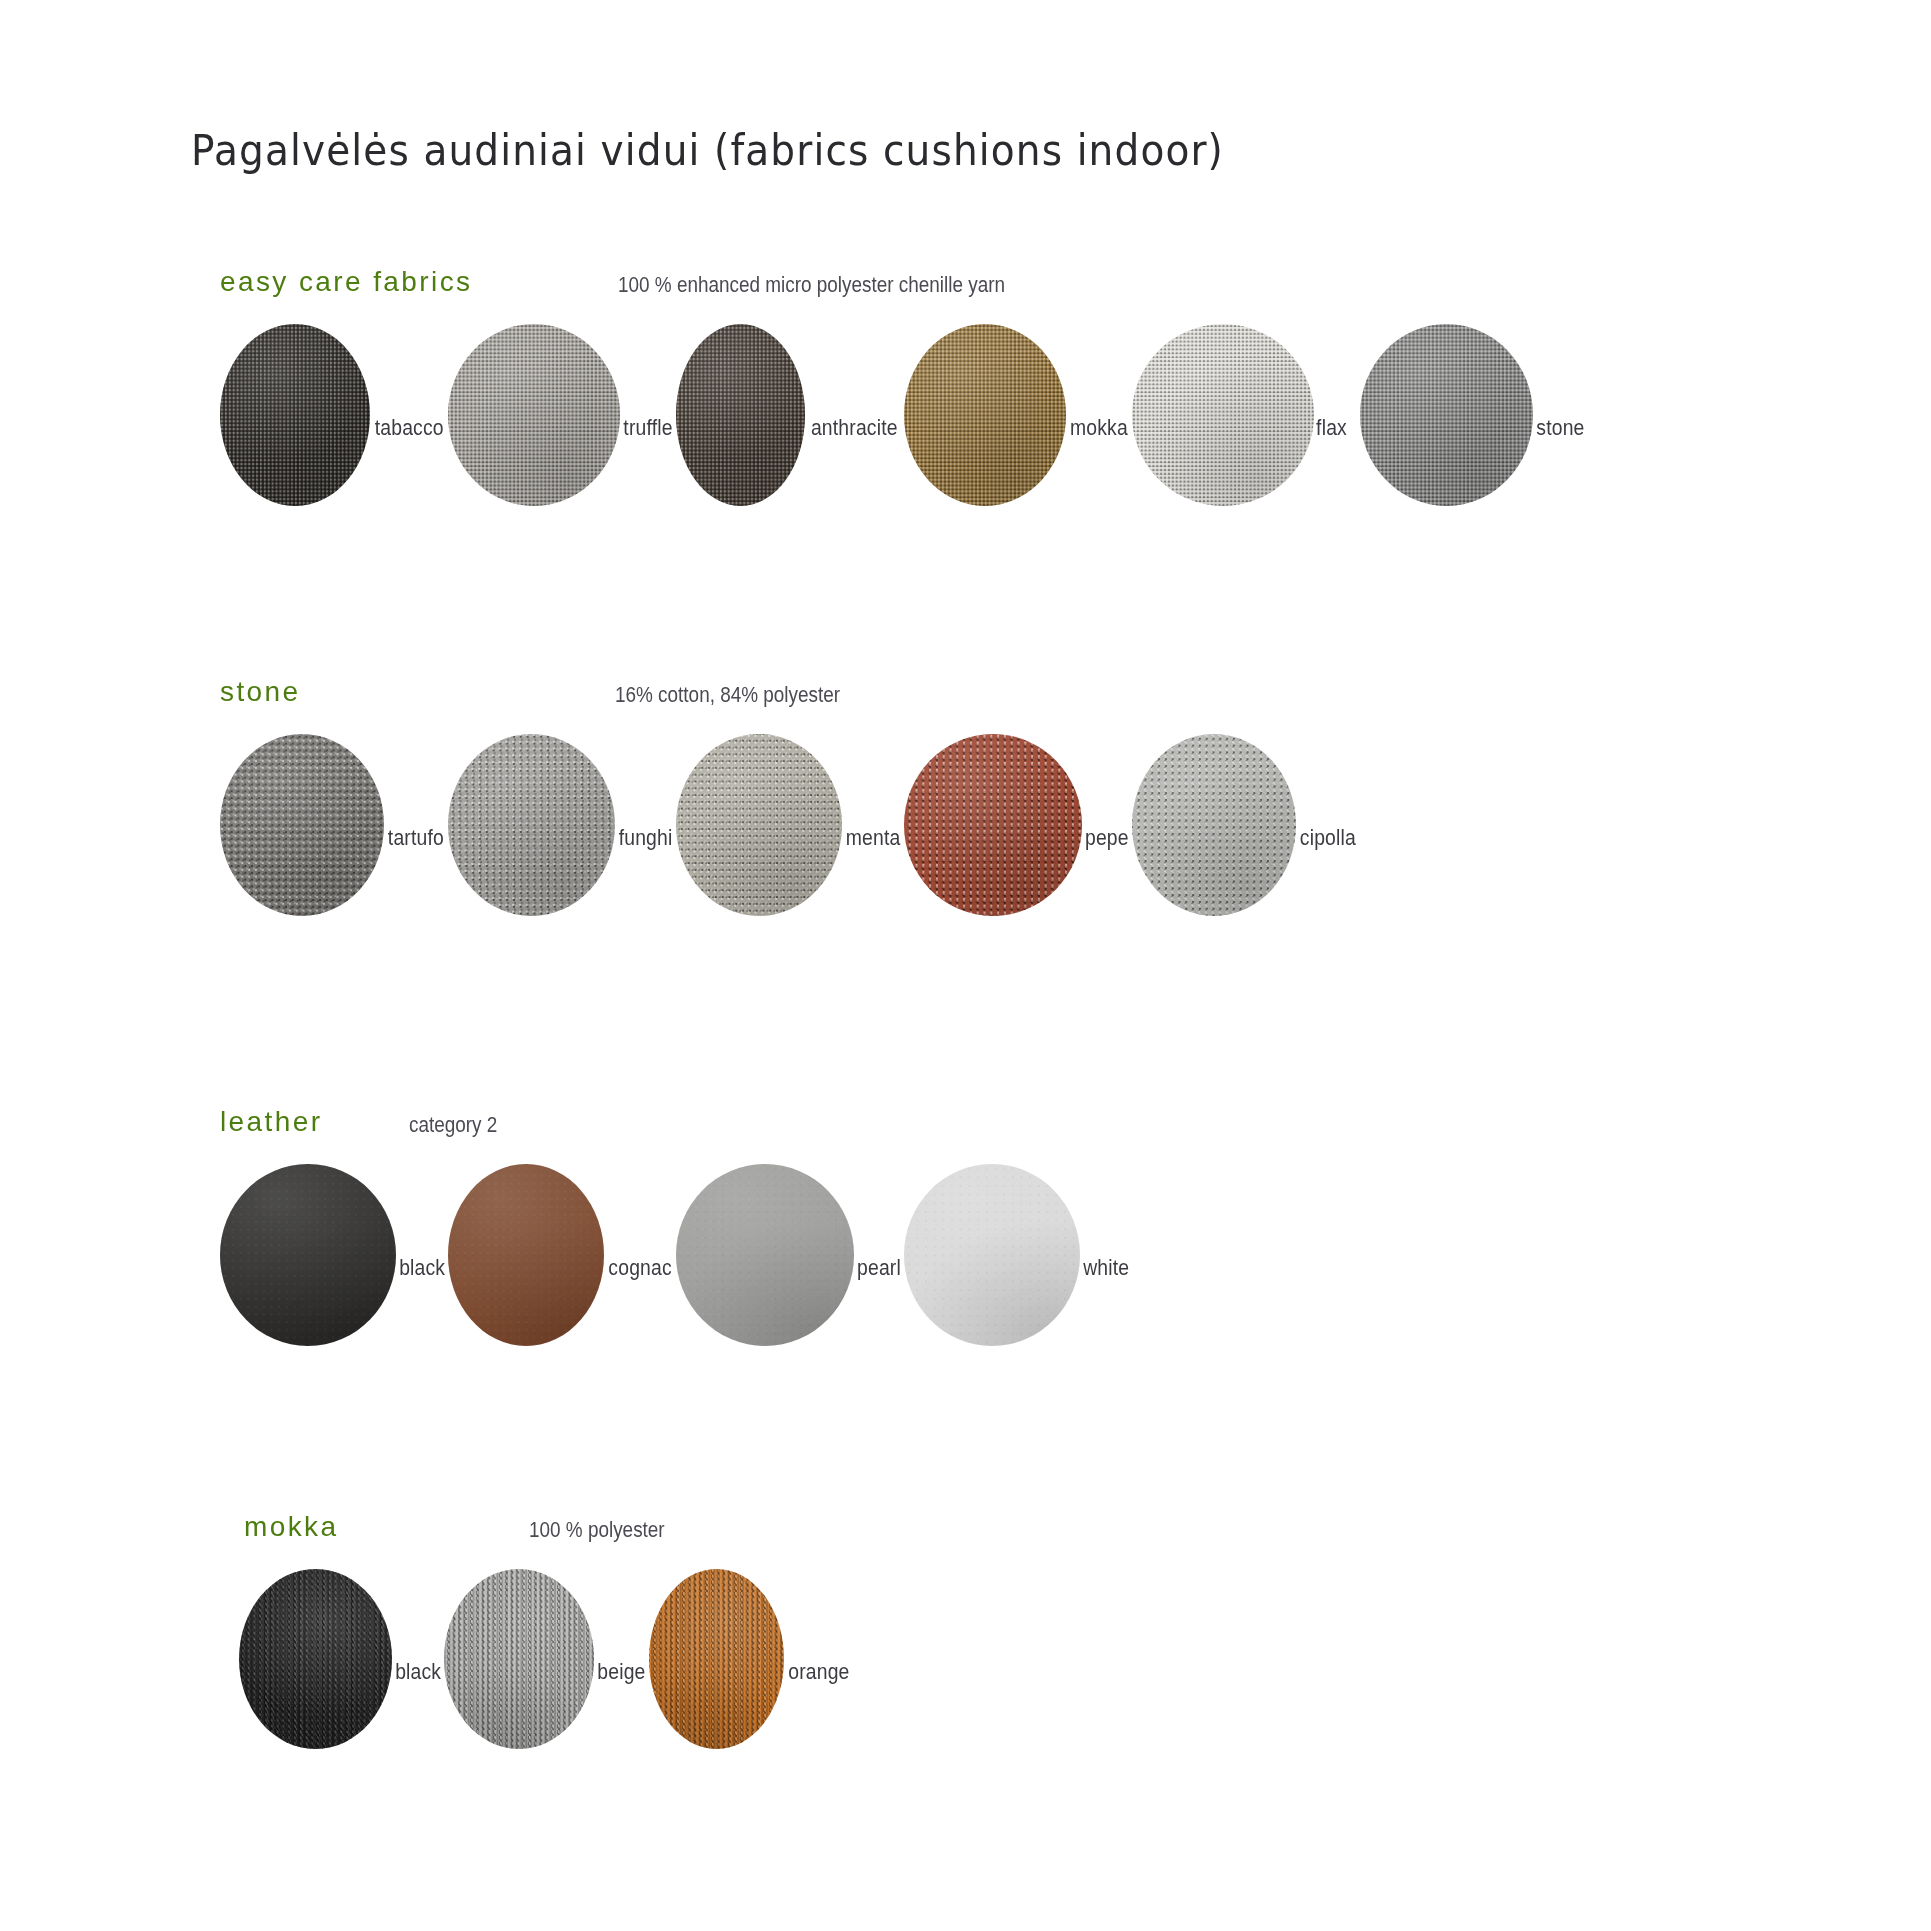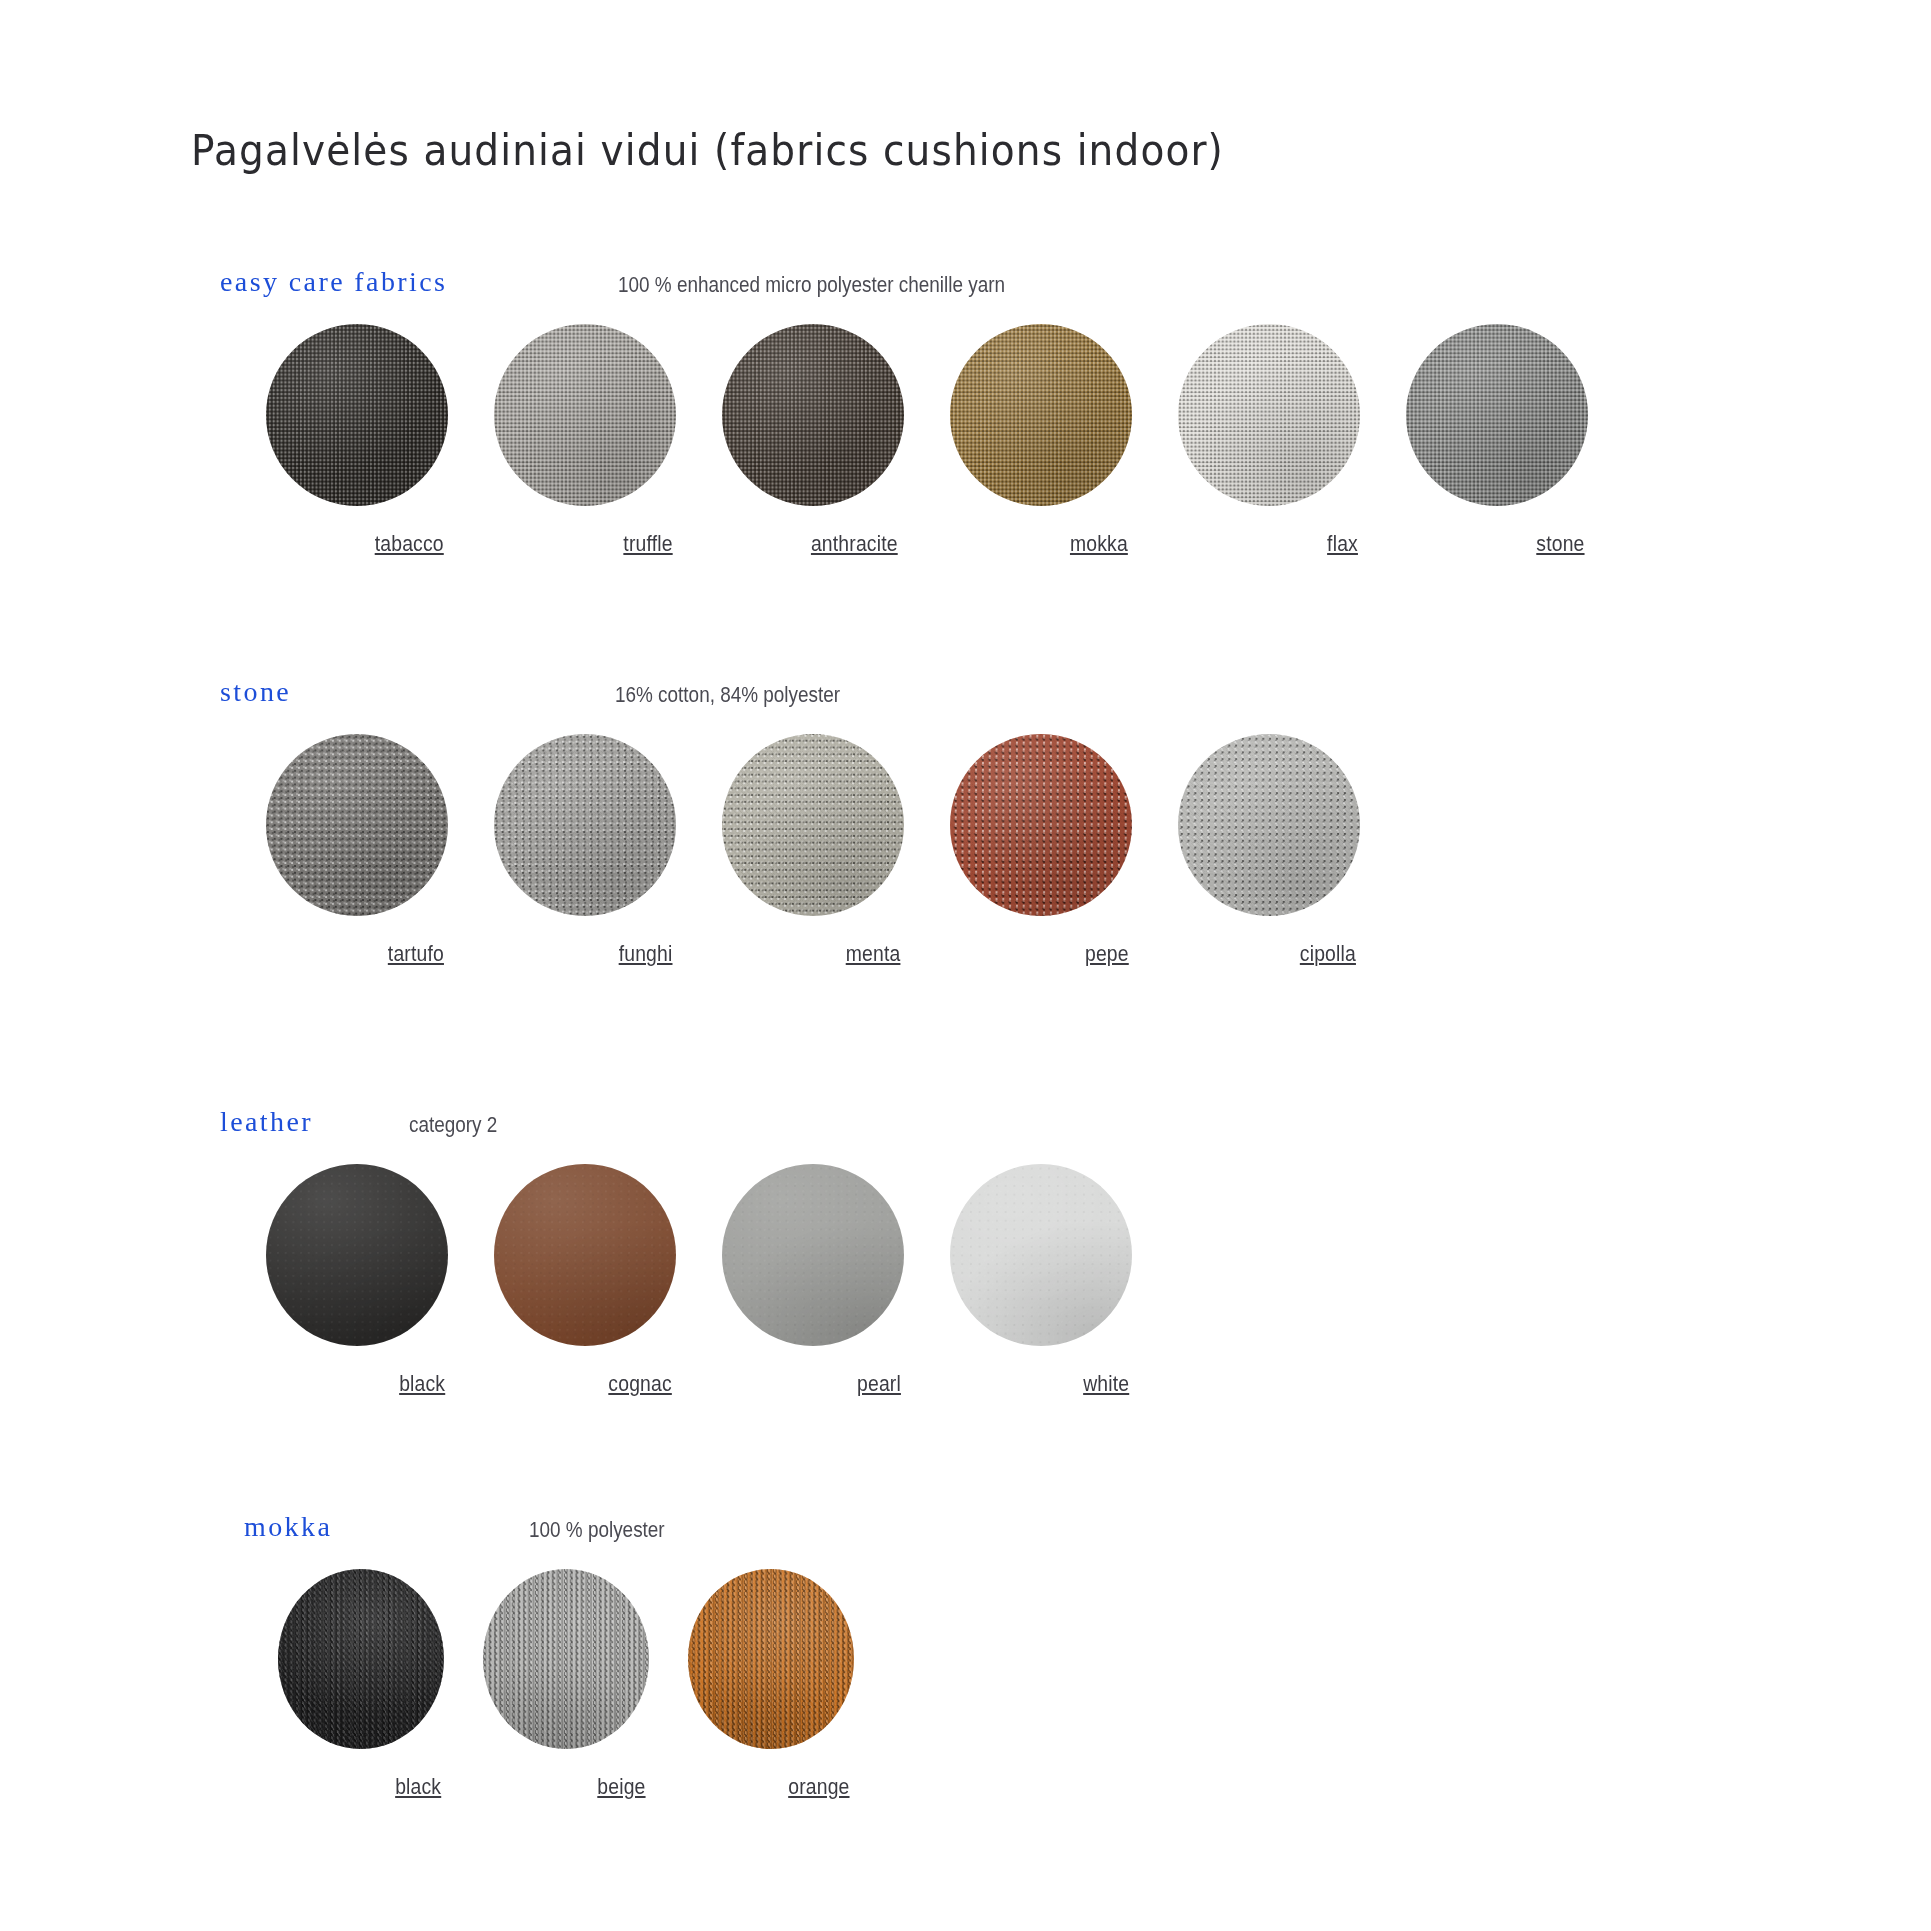--- a/index.html
+++ b/index.html
@@ -41,24 +41,24 @@
   .section { position: absolute; left: 0; width: 1931px; }
   .section-header {
     position: absolute;
     left: 0; top: 0;
     height: 39px;
   }
   .section-name {
     position: absolute;
     left: 220px;
     top: 0;
-    font-family: Liberation Serif, serif;
+    font-family: Liberation Sans, sans-serif;
     font-size: 28px;
     letter-spacing: 2.4px;
-    color: #1d4ed8;
+    color: #4d7c0f;
     white-space: nowrap;
   }
   .section-desc {
     position: absolute;
     top: 5.8px;
     font-family: "Liberation Sans", sans-serif;
     font-size: 22px;
     color: #4a4a52;
     white-space: nowrap;
     transform: scaleX(0.86);
@@ -69,23 +69,21 @@
   .swatch-row {
     position: absolute;
     left: 220px;
     top: 58px;
     display: flex;
     gap: 0px;
   }
   .swatch-cell {
     width: 228px;
     display: flex;
-    flex-direction: column;
-    align-items: flex-end;
-    text-decoration: underline;
+    align-items: center;
   }
   .swatch-disc {
     width: 182px;
     height: 182px;
     border-radius: 50%;
     position: relative;
     overflow: hidden;
     background-color: #888;
   }
   .swatch-disc .tex {

